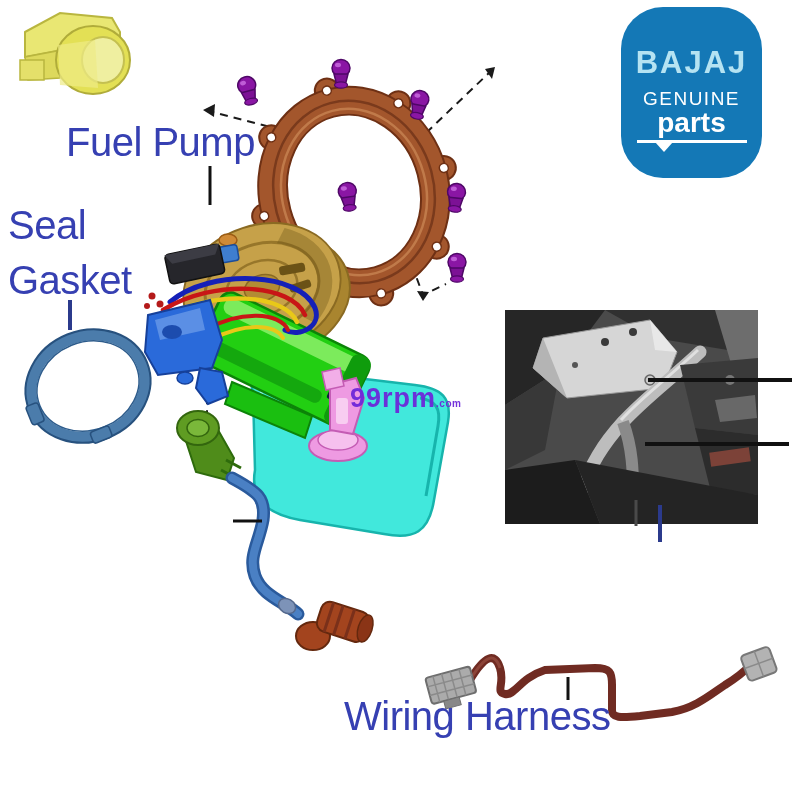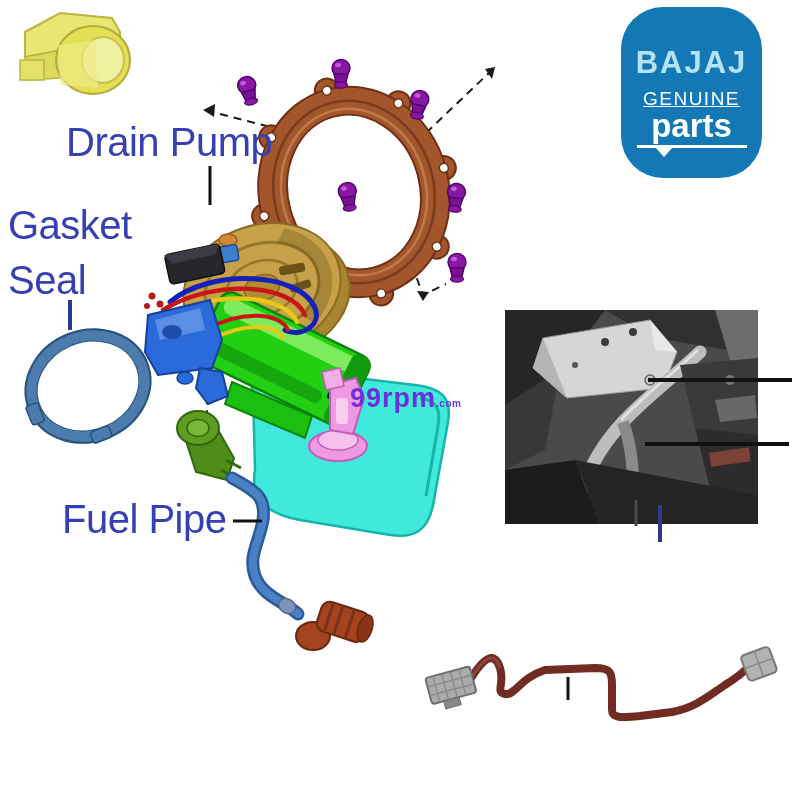--- a/index.html
+++ b/index.html
@@ -10,22 +10,22 @@
   .label{position:absolute;z-index:3;color:#3640b2;font-size:40px;line-height:1.12;
          white-space:nowrap;letter-spacing:-0.5px;}
   .label.two-line{line-height:55px;}
   .watermark{position:absolute;left:350px;top:383px;z-index:3;display:flex;align-items:baseline;
              color:#6d28d9;opacity:.95;}
   .watermark .wm-name{font-size:27px;font-weight:bold;letter-spacing:1px;}
   .watermark .wm-tld{font-size:10px;font-weight:bold;letter-spacing:.5px;}
   .logo{position:absolute;left:621px;top:7px;width:141px;height:171px;background:#1478b6;
         border-radius:42px;z-index:3;text-align:center;}
   .logo-brand{color:#b5e3f2;font-size:31px;font-weight:bold;letter-spacing:2px;padding-top:38px;}
-  .logo-genuine{color:#fff;font-size:19px;letter-spacing:1.5px;margin-top:7px;text-decoration:underline;}
-  .logo-parts{color:#fff;font-size:33px;font-weight:bold;line-height:1;margin-top:-1px;}
+  .logo-genuine{color:#fff;font-size:19px;letter-spacing:1.5px;margin-top:7px;}
+  .logo-parts{color:#fff;font-size:28px;font-weight:bold;line-height:1;margin-top:-1px;}
   .logo-underline{position:relative;width:110px;height:3px;background:#fff;margin:3px auto 0;}
   .logo-arrow{position:absolute;left:18px;top:2px;width:0;height:0;
               border-left:9px solid transparent;border-right:9px solid transparent;
               border-top:10px solid #fff;}
 </style>
 </head>
 <body>
 
 <div class="stage">
 
@@ -242,26 +242,26 @@
       <path d="M 70,300 L 70,330" stroke="#2b3a8c" stroke-width="4"></path>
       <path d="M 233,521 L 262,521" stroke="#111" stroke-width="3"></path>
       <path d="M 648,380 L 792,380" stroke="#111" stroke-width="4"></path>
       <path d="M 645,444 L 789,444" stroke="#111" stroke-width="4"></path>
       <path d="M 636,500 L 636,526" stroke="#4a4a4a" stroke-width="3"></path>
       <path d="M 660,505 L 660,542" stroke="#2b3a8c" stroke-width="4"></path>
       <path d="M 568,677 L 568,700" stroke="#111" stroke-width="3"></path>
     </g>
   </svg>
 
-  <div class="label" style="left:66px;top:120px;">Drain Pump</div>
+  <div class="label" style="left:66px;top:120px;">Fuel Pump</div>
   <div class="label two-line" style="left:8px;top:198px;">
+    <div>Seal</div>
     <div>Gasket</div>
-    <div>Seal</div>
-  </div>
-  <div class="label" style="left:62px;top:497px;">Fuel Pipe</div>
+  </div>
+  <div class="label" style="left:344px;top:694px;">Wiring Harness</div>
 
   <div class="watermark">
     <span class="wm-name">99rpm</span>
       <span class="wm-tld">.com</span>
   </div>
 
   <div class="logo">
     <div class="logo-brand">BAJAJ</div>
     <div class="logo-genuine">GENUINE</div>
     <div class="logo-parts">parts</div>

